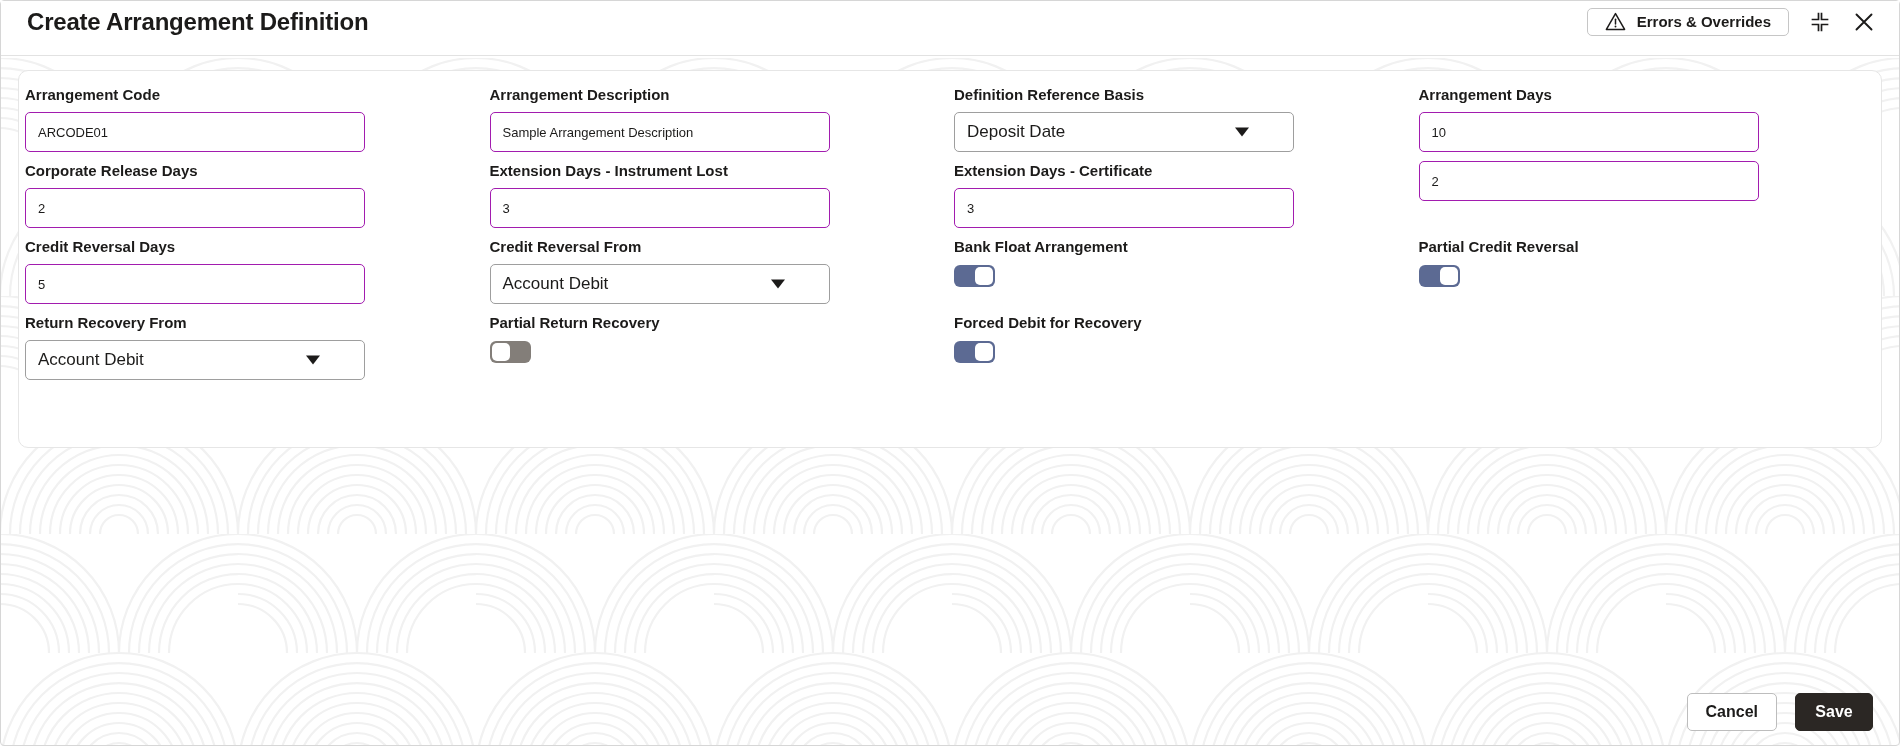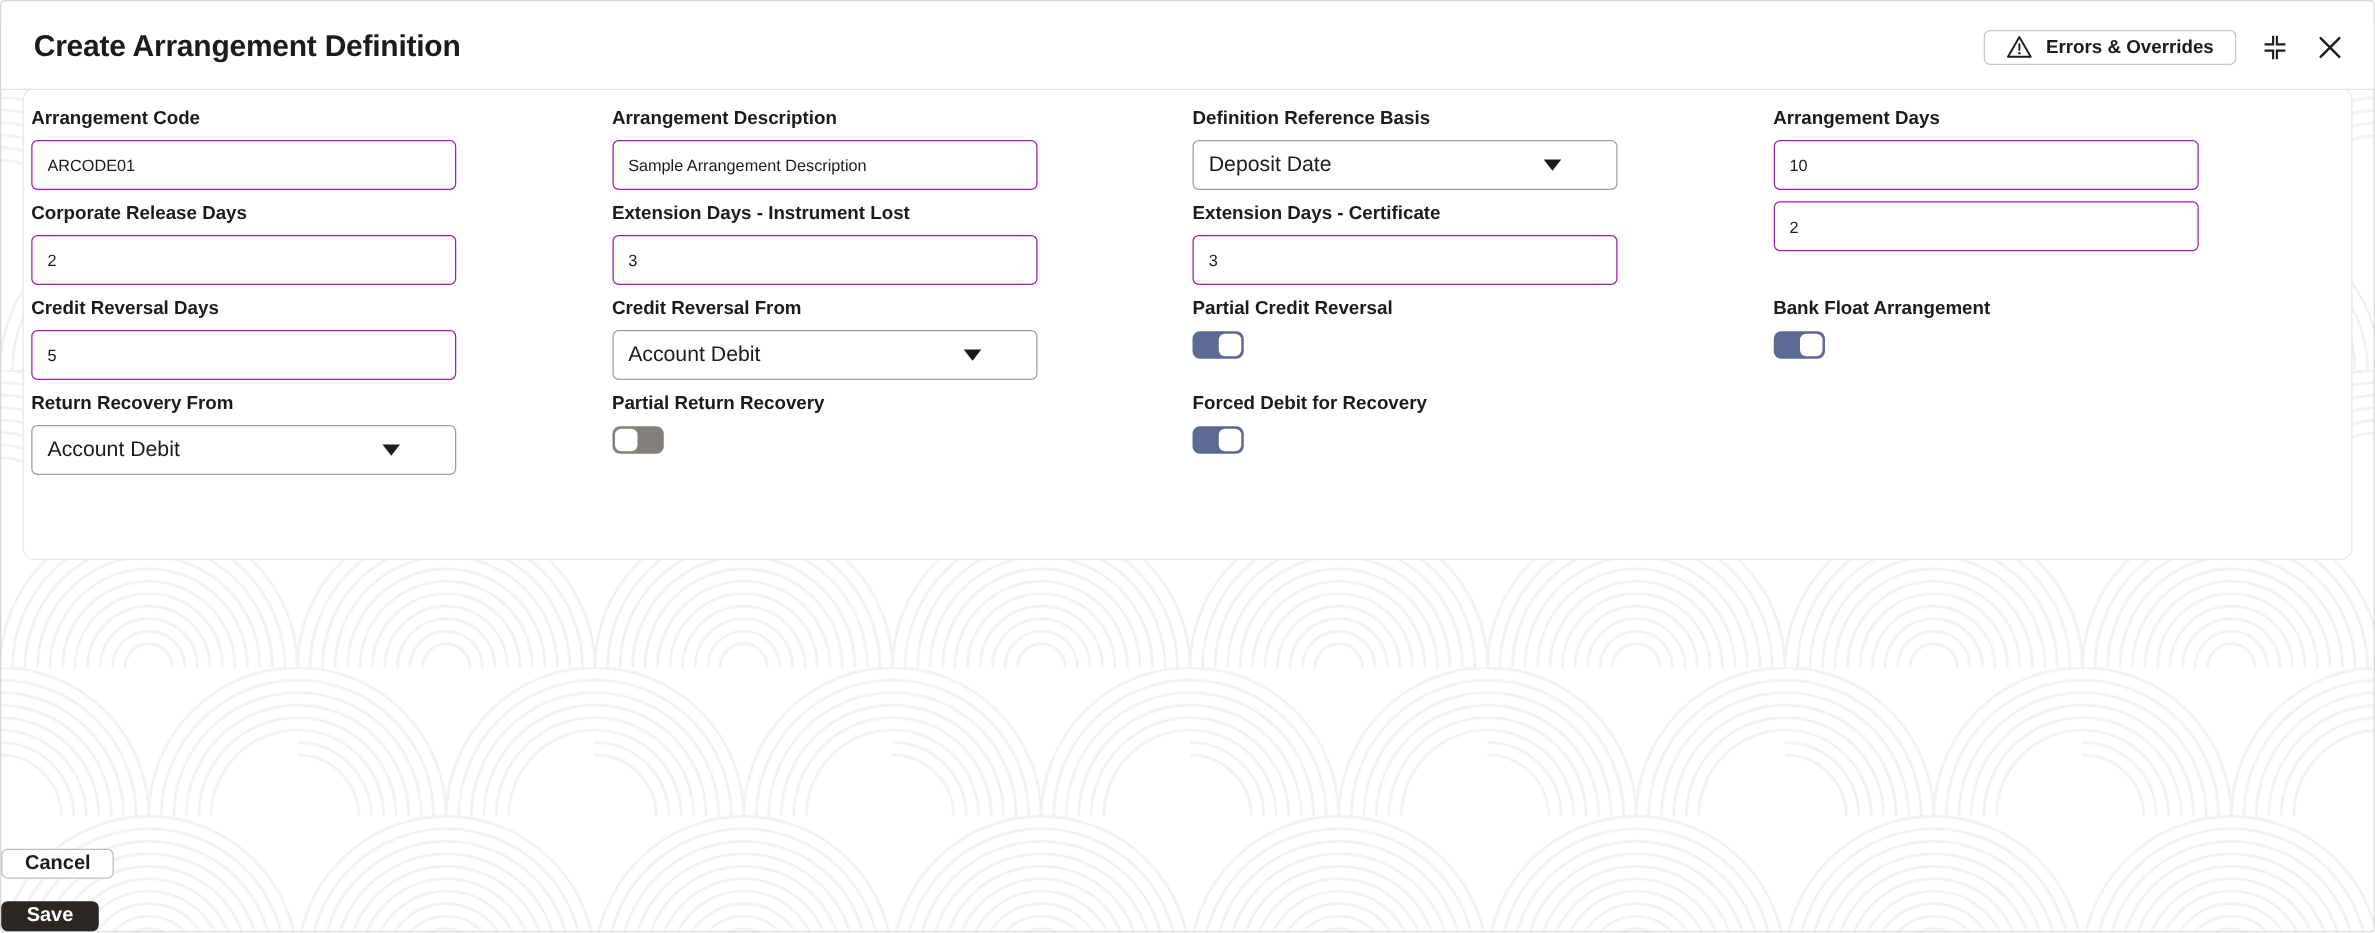--- a/index.html
+++ b/index.html
@@ -44,21 +44,20 @@
     position: absolute;
     left: 1px; top: 1px;
     width: 1898px;
     height: 55px;
     background: #ffffff;
     border-bottom: 1px solid #e2e2e2;
     display: flex;
     align-items: center;
     padding: 0 22px 13px 26px;
     z-index: 3;
-    margin-top: 16px;
   }
   .page-title {
     font-size: 24px;
     font-weight: bold;
     color: #1c1b1a;
     letter-spacing: -0.2px;
     white-space: nowrap;
   }
   .titlebar-right {
     margin-left: auto;
@@ -191,26 +190,25 @@
   .toggle.off .knob { left: 2px; }
 
   
   .footer {
     position: absolute;
     left: 1px;
     bottom: 1px;
     width: 1898px;
     height: 66px;
     display: flex;
-    align-items: flex-start;
+    align-items: center;
     justify-content: flex-end;
     gap: 18px;
     padding-right: 26px;
     z-index: 3;
-    flex-direction: column;
   }
   .btn {
     height: 38px;
     min-width: 74px;
     padding: 0 18px;
     border-radius: 5px;
     font-family: "Liberation Sans", sans-serif;
     font-size: 16px;
     font-weight: bold;
     cursor: pointer;
@@ -367,29 +365,29 @@
         <div class="field">
           <div class="field-label">Credit Reversal From</div>
           <div class="field-control">
             <div class="select-wrap">
               <div class="select-input">Account Debit</div>
               <span class="caret"></span>
             </div>
           </div>
         </div>
         <div class="field">
-          <div class="field-label">Partial Credit Reversal</div>
+          <div class="field-label">Bank Float Arrangement</div>
           <div class="field-control">
             <div class="toggle on">
               <span class="knob"></span>
             </div>
           </div>
         </div>
         <div class="field">
-          <div class="field-label">Bank Float Arrangement</div>
+          <div class="field-label">Partial Credit Reversal</div>
           <div class="field-control">
             <div class="toggle on">
               <span class="knob"></span>
             </div>
           </div>
         </div>
       </div>
 
       <div class="form-row">
         <div class="field">

